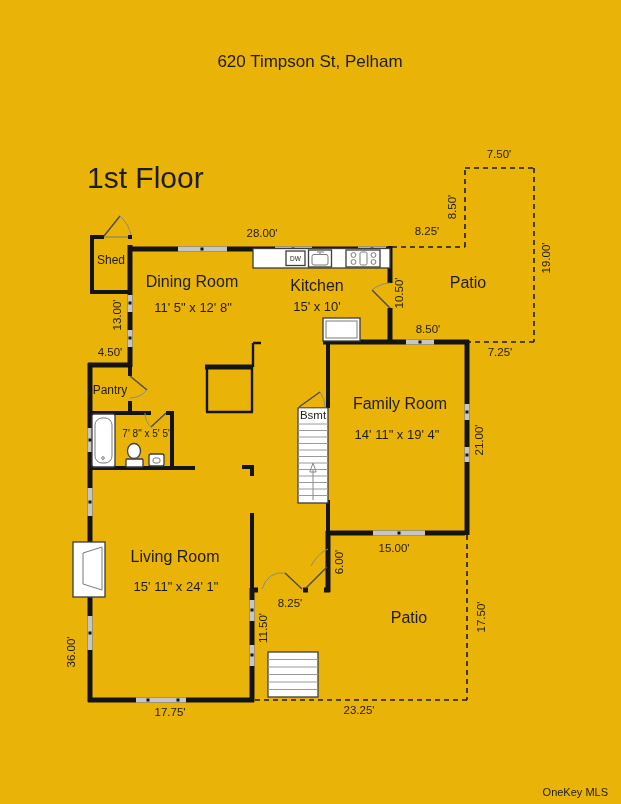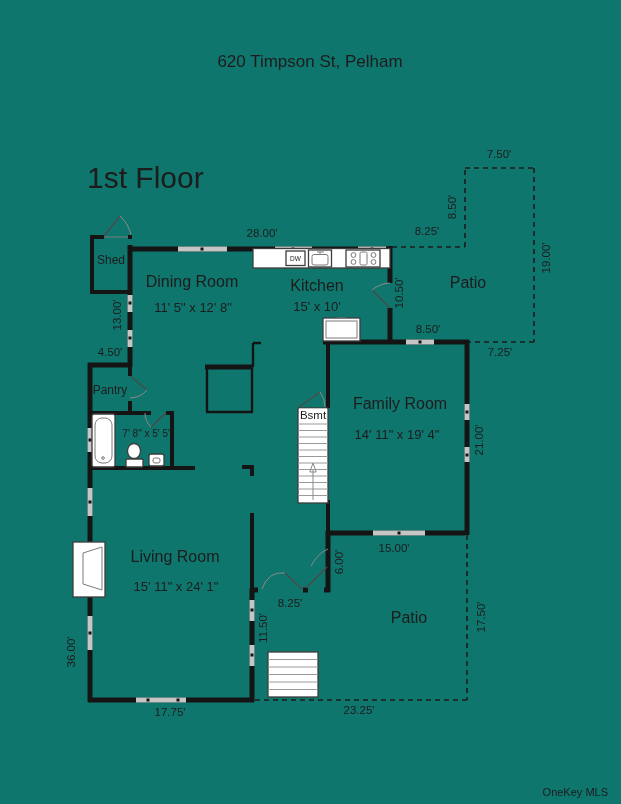--- a/index.html
+++ b/index.html
@@ -1,16 +1,16 @@
 <!DOCTYPE html>
 <html><head>
 <meta charset="utf-8">
 <style>
   html,body{margin:0;padding:0;background:#ffffff;}
-  .page{position:relative;width:621px;height:804px;background:#0f766e;overflow:hidden;
+  .page{position:relative;width:621px;height:804px;background:#eab308;overflow:hidden;
         font-family:"Liberation Sans", sans-serif;}
   svg{position:absolute;left:0;top:0;}
   text{fill:#1c1c1c;font-family:"Liberation Sans", sans-serif;}
   .wall-ext{stroke:#141414;stroke-width:5;fill:none;}
   .wall-int{stroke:#141414;stroke-width:4;fill:none;}
   .wall-thin{stroke:#141414;stroke-width:2.4;fill:none;}
   .wall-thick{stroke:#141414;stroke-width:5;fill:none;}
   .win{stroke:#c6c6c6;stroke-width:5;fill:none;}
   .tick{fill:#141414;}
   .dash{stroke:#1c1c1c;stroke-width:1.6;fill:none;stroke-dasharray:5 4;}

